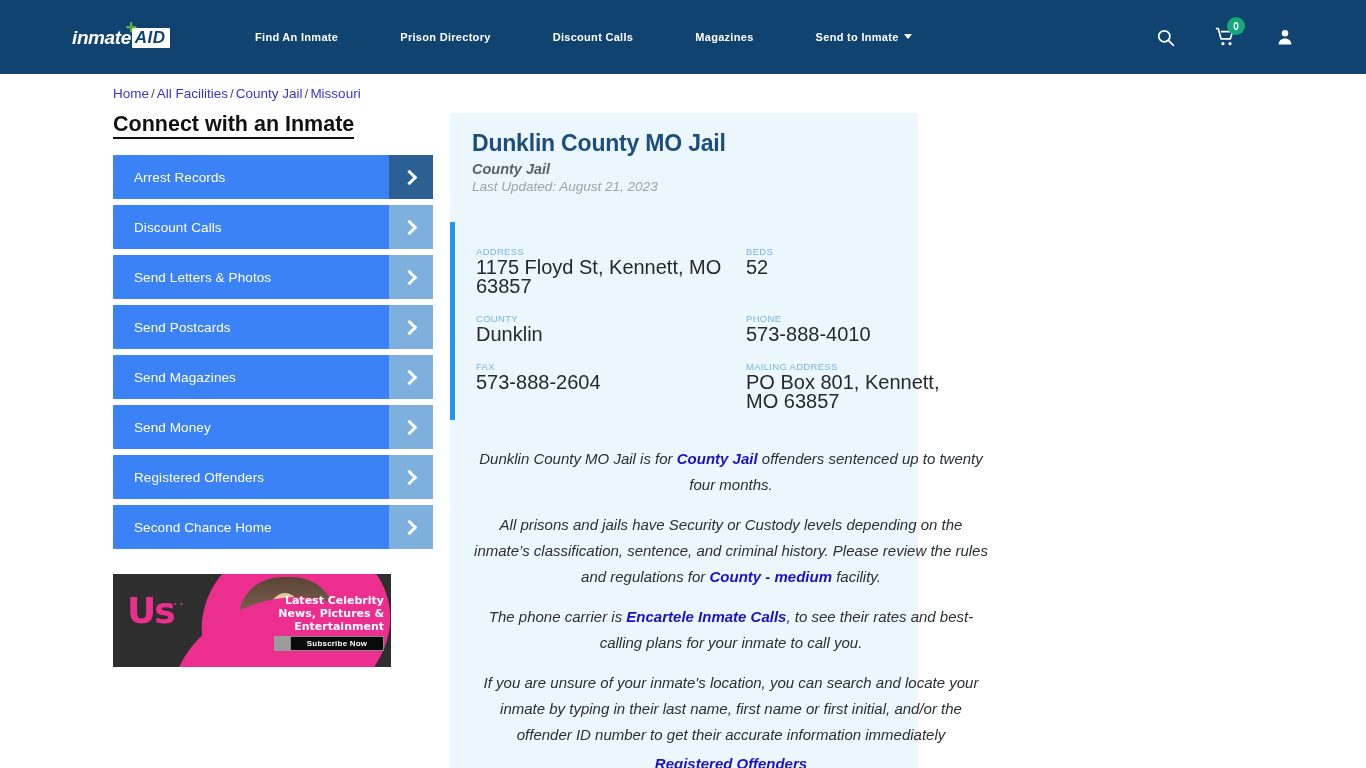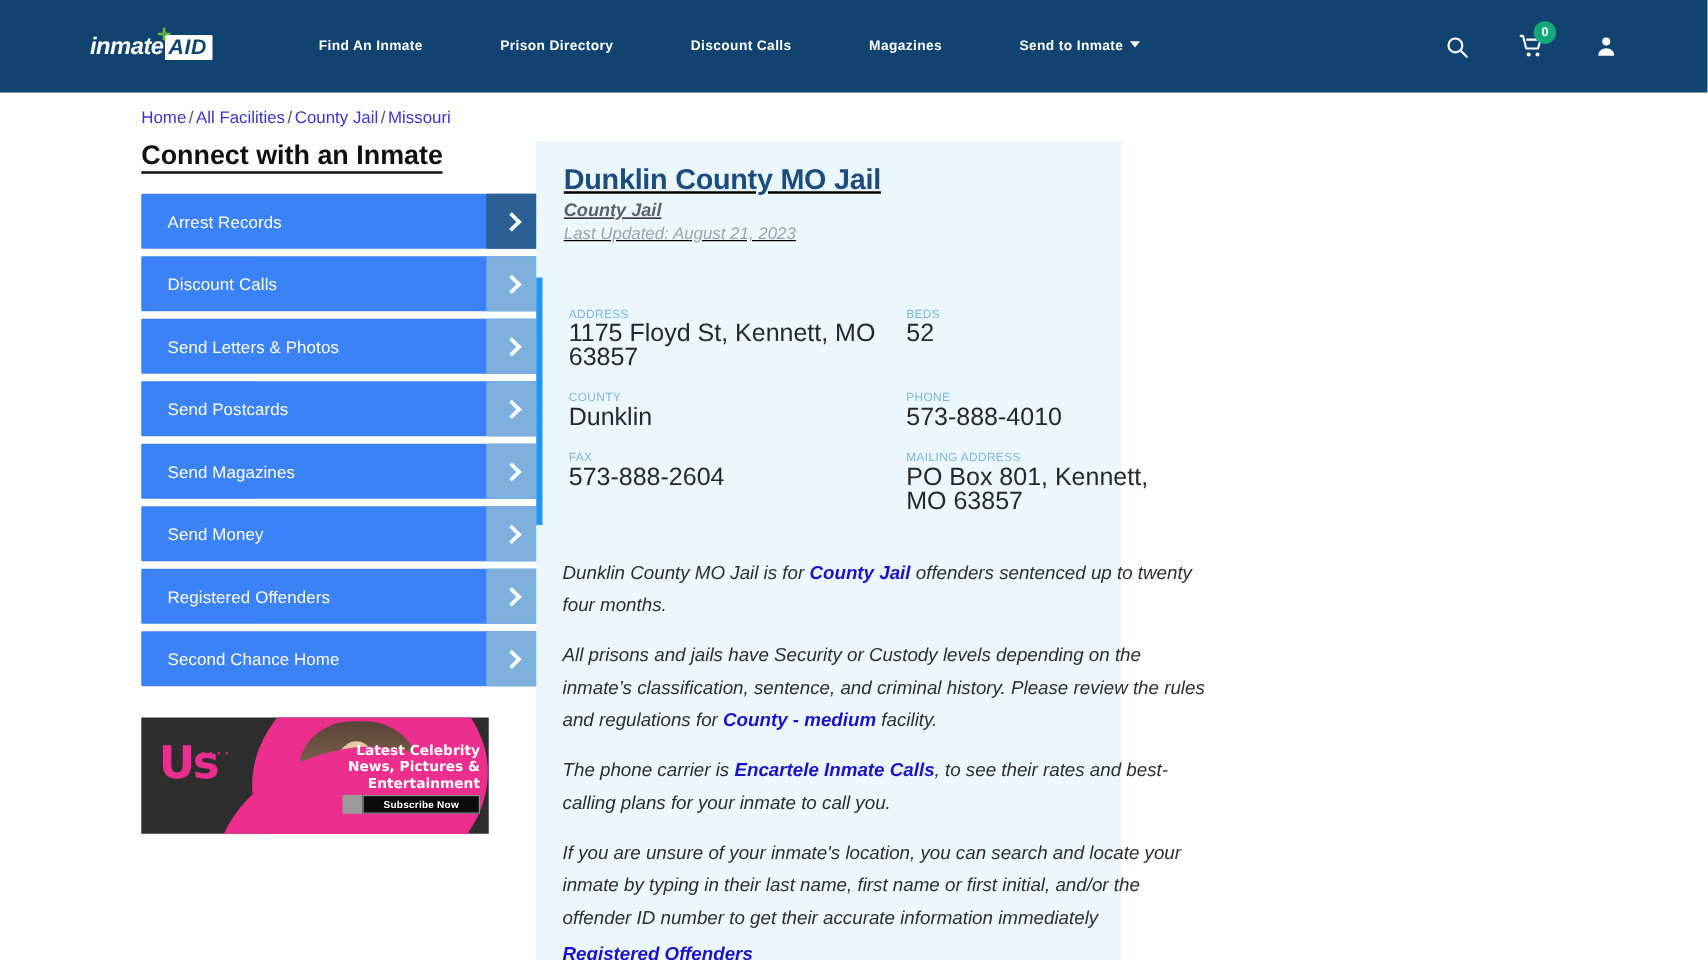--- a/index.html
+++ b/index.html
@@ -169,24 +169,23 @@
     display: flex; align-items: center; justify-content: center;
     letter-spacing: 0.2px; cursor: pointer;
   }
   .ad-cta-shade {
     position: absolute; right: 101px; top: 62px;
     width: 16px; height: 15px; background: #9b9b9b;
   }
 
   
   .main-panel {
-    position: absolute; left: 429px; top: 113px;
+    position: absolute; left: 450px; top: 113px;
     width: 468px; height: 655px;
     background: #ecf7fd;
-    text-decoration: underline;
   }
   .facility-title {
     margin: 0; padding: 17px 0 0 22px;
     font-size: 23px; font-weight: 700; color: #1c4d7c;
     letter-spacing: -0.2px;
   }
   .facility-type {
     margin: 0; padding: 4px 0 0 22px;
     font-size: 14.5px; font-weight: 700; font-style: italic;
     color: #58636e;
@@ -218,20 +217,21 @@
   }
 
   .body-copy {
     position: absolute; left: 21px; top: 333px;
     width: 520px;
   }
   .body-copy p {
     margin: 0 0 14px 0;
     font-size: 15px; font-style: italic; color: #2b2f33;
     line-height: 26px;
+    text-align: center;
   }
   .body-copy a {
     color: #1a12c4; font-weight: 700; text-decoration: none; cursor: pointer;
   }
   .body-copy p.link-only { margin-top: -11px; }
 </style>
 </head>
 <body>
 
 <div class="navbar">

